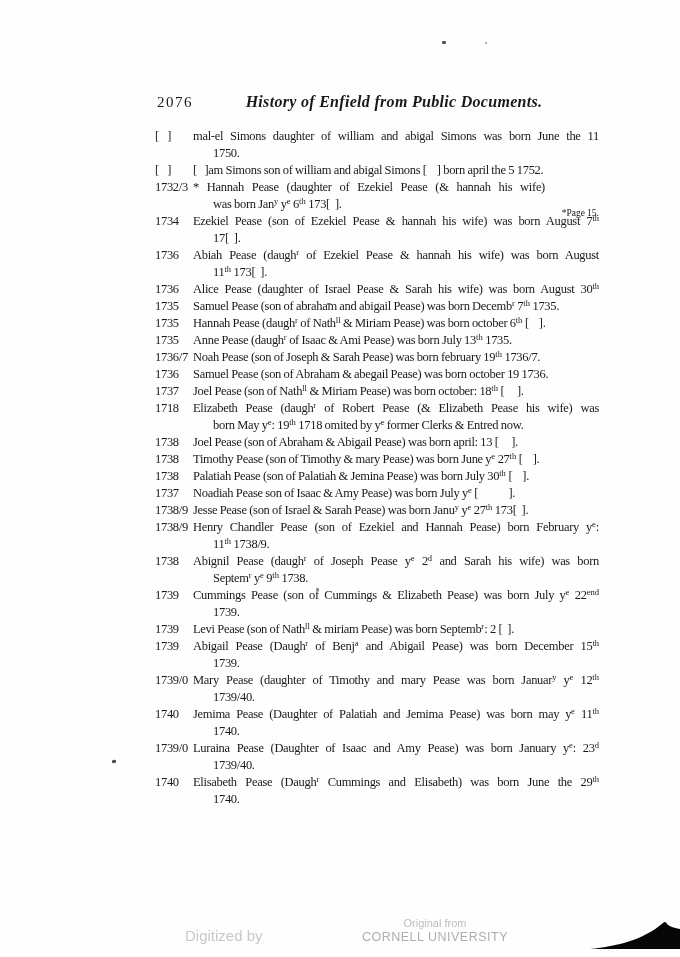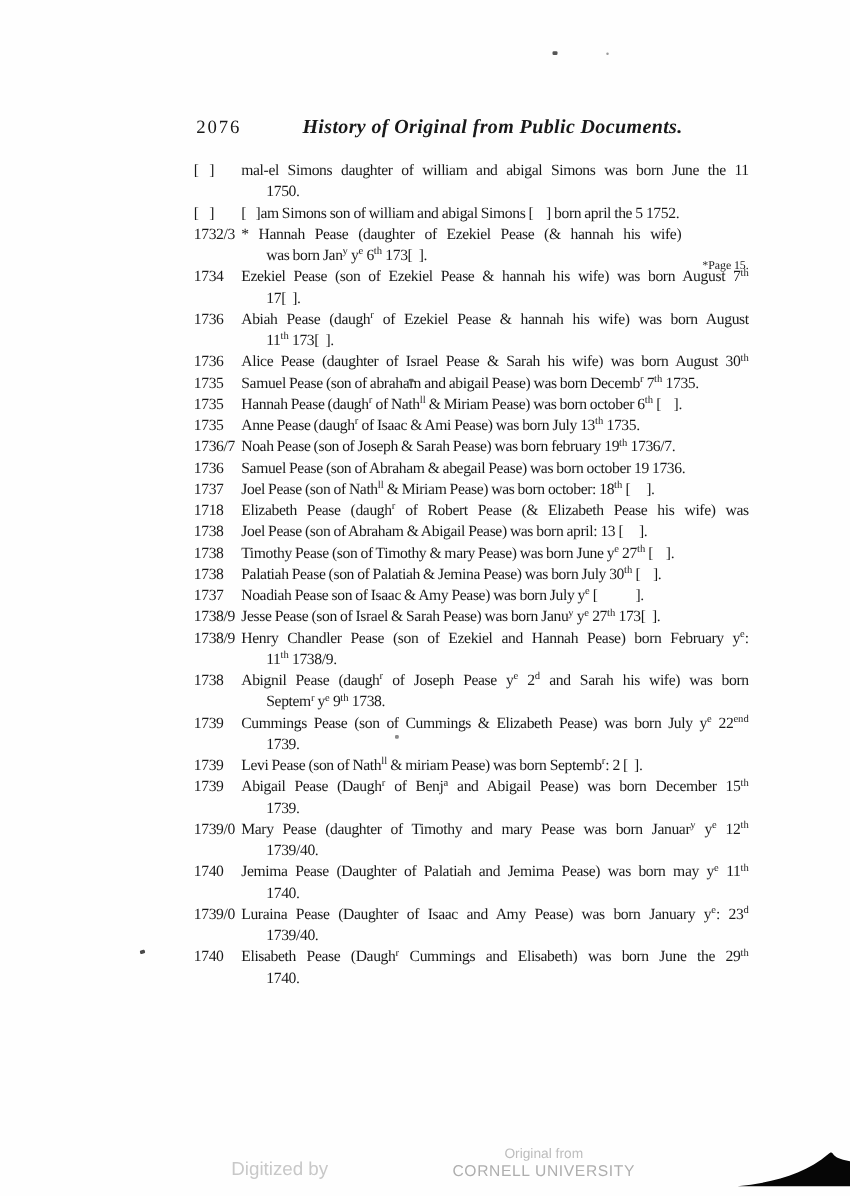--- a/index.html
+++ b/index.html
@@ -44,21 +44,21 @@
   .speck.s5{left:316px;top:588px;width:3px;height:3px;background:#8a8a8a;}
   .curl{position:absolute;left:588px;top:916px;width:92px;height:36px;}
 </style>
 </head>
 <body>
 
 <div class="scan-page">
 
   <div class="header">
     <span class="page-num">2076</span>
-    <div class="title">History of Original from Public Documents.</div>
+    <div class="title">History of Enfield from Public Documents.</div>
   </div>
 
   <div class="records">
       <div class="entry">
         <div class="year">[&nbsp;&nbsp;&nbsp;]</div>
         <div class="body">
           <div class="line just">mal-el Simons daughter of william and abigal Simons was born June the 11</div>
           <div class="line cont">1750.</div>
         </div>
       </div>
@@ -128,20 +128,21 @@
       <div class="entry">
         <div class="year">1737</div>
         <div class="body">
           <div class="line">Joel Pease (son of Nath<sup>ll</sup> &amp; Miriam Pease) was born october: 18<sup>th</sup> [&nbsp;&nbsp;&nbsp;&nbsp;&nbsp;].</div>
         </div>
       </div>
       <div class="entry">
         <div class="year">1718</div>
         <div class="body">
           <div class="line just">Elizabeth Pease (daugh<sup>r</sup> of Robert Pease (&amp; Elizabeth Pease his wife) was</div>
+          <div class="line cont">born May y<sup>e</sup>: 19<sup>th</sup> 1718 omited by y<sup>e</sup> former Clerks &amp; Entred now.</div>
         </div>
       </div>
       <div class="entry">
         <div class="year">1738</div>
         <div class="body">
           <div class="line">Joel Pease (son of Abraham &amp; Abigail Pease) was born april: 13 [&nbsp;&nbsp;&nbsp;&nbsp;&nbsp;].</div>
         </div>
       </div>
       <div class="entry">
         <div class="year">1738</div>

